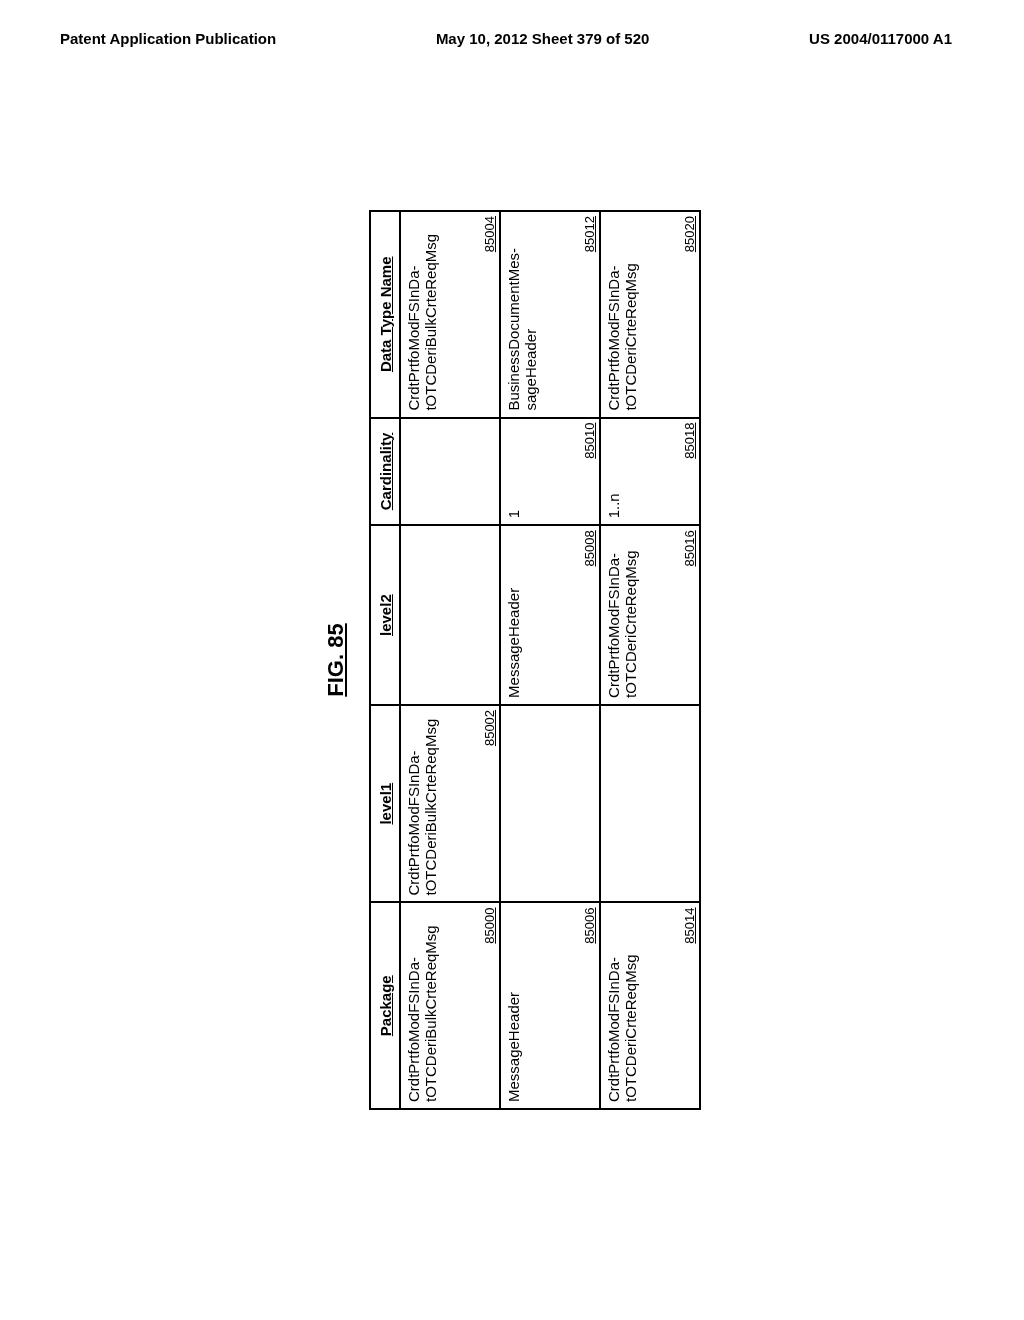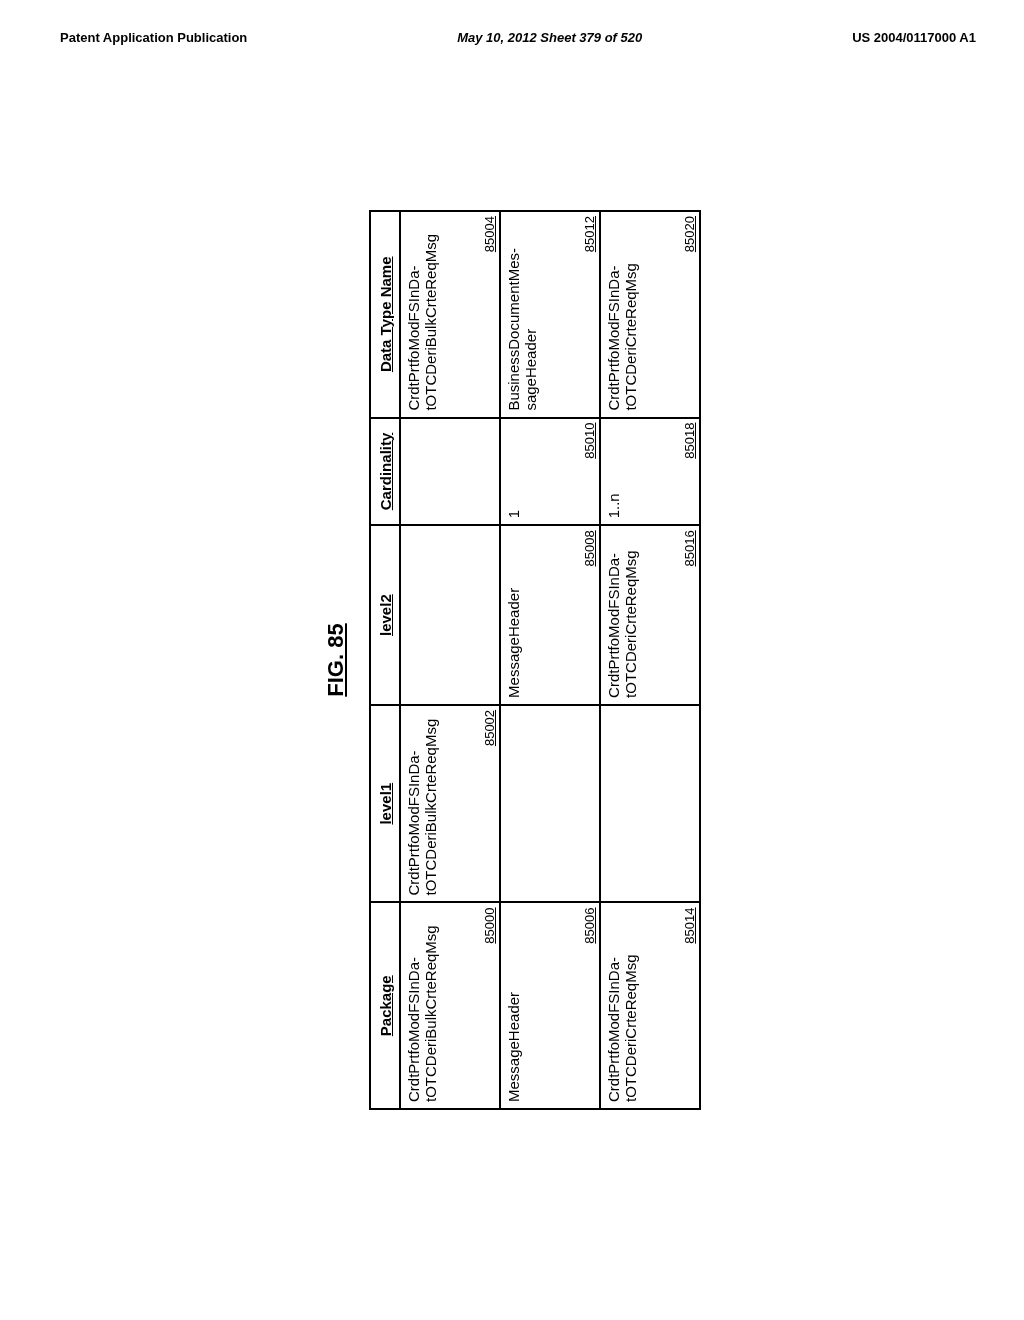--- a/index.html
+++ b/index.html
@@ -6,26 +6,26 @@
     body {
       width: 1024px;
       height: 1320px;
       background: white;
       font-family: Arial, Helvetica, sans-serif;
       position: relative;
     }
     .header {
       display: flex;
       justify-content: space-between;
-      padding: 30px 48px 10px 60px;
-      font-size: 13px;
+      padding: 30px 72px 10px 60px;
+      font-size: 15px;
       font-weight: bold;
     }
     .header-left { text-align: left; }
-    .header-center { text-align: center; font-style: italic; }
+    .header-center { text-align: center; }
     .header-right { text-align: right; }
     
     .rotated-content {
       position: absolute;
       top: 50%;
       left: 50%;
       transform: translate(-50%, -50%) rotate(-90deg);
       transform-origin: center center;
       width: 900px;
     }

